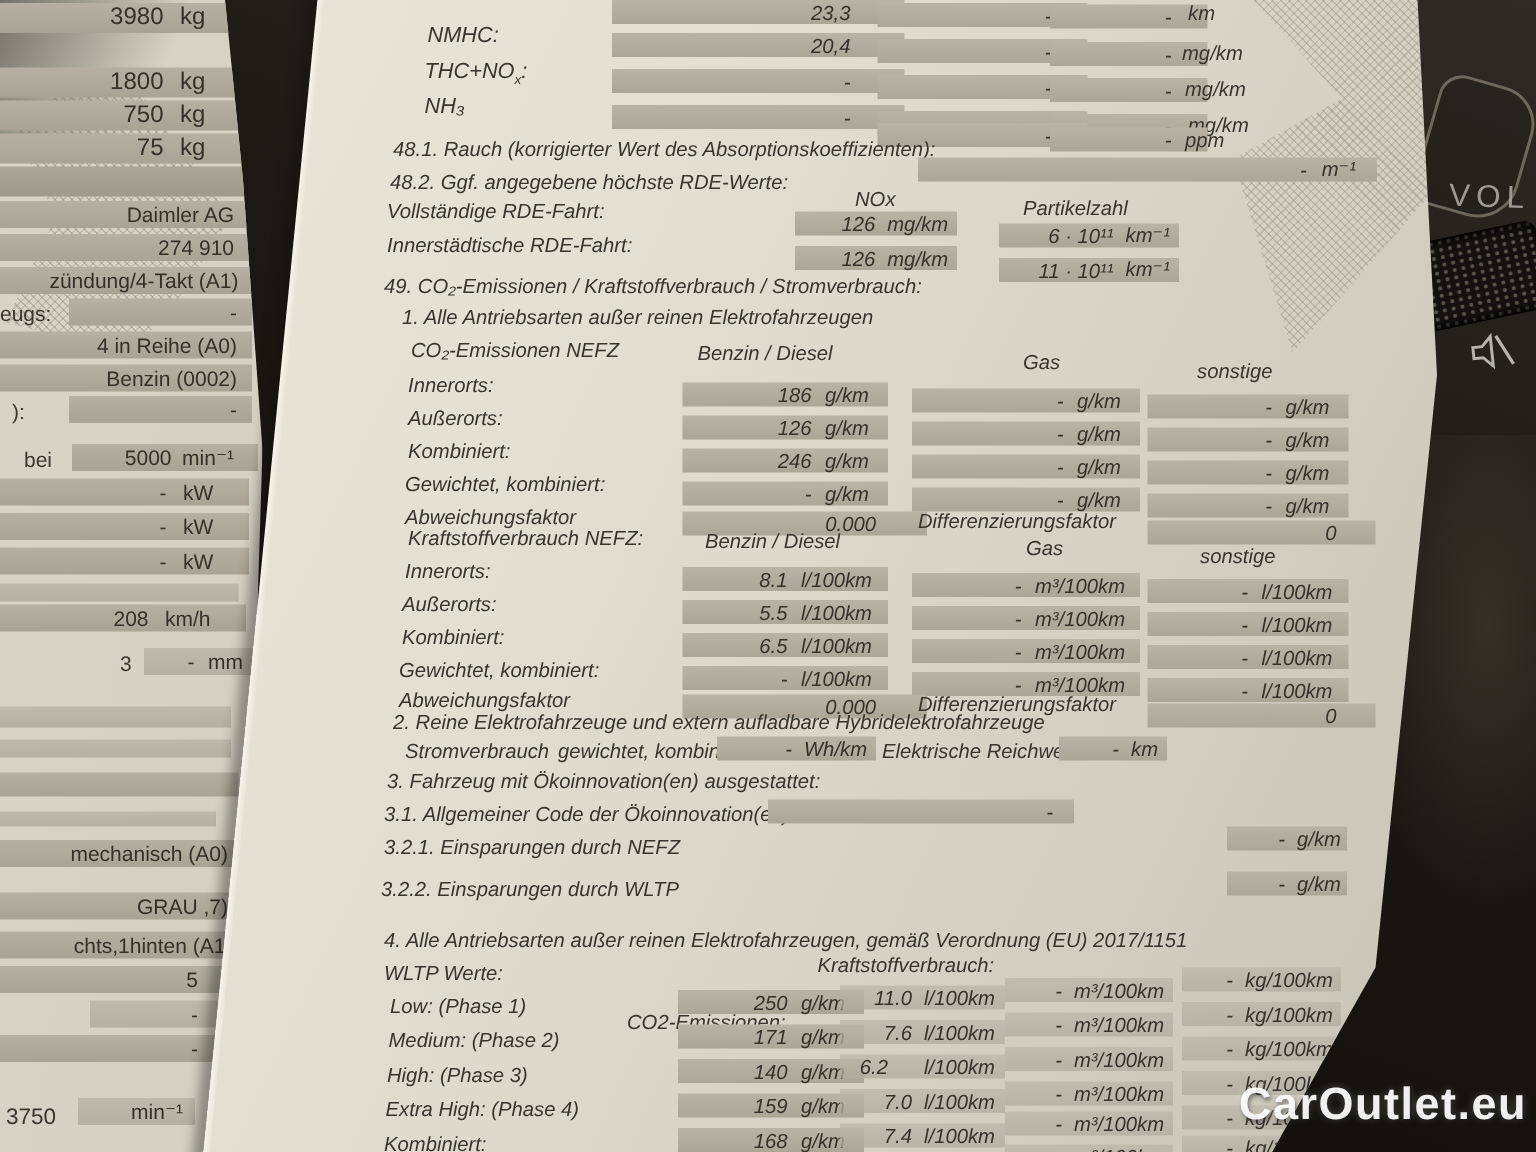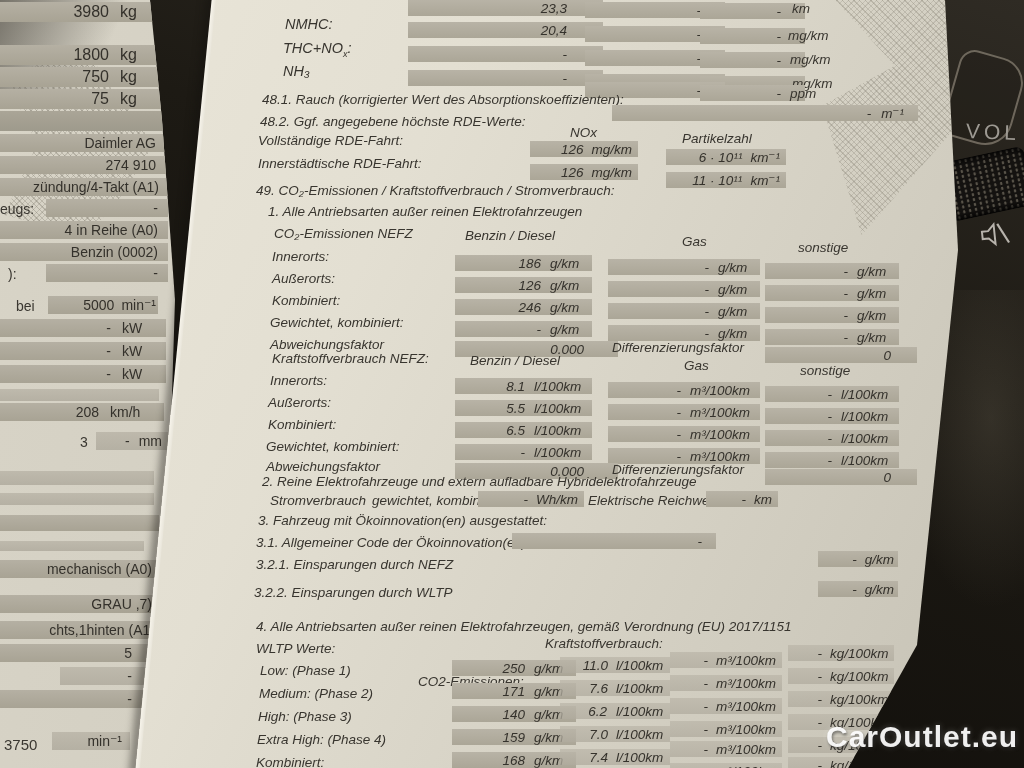--- a/index.html
+++ b/index.html
@@ -109,21 +109,21 @@
         <span class="v">4 in Reihe (A0)</span>
       </div>
     <div class="lbx" style="left:0;top:243px;width:154px">
         <span class="v">Benzin (0002)</span>
       </div>
     <div class="ll" style="left:8px;top:266px">):</div>
     <div class="lbx" style="left:46px;top:264px;width:108px">
         <span class="v">-</span>
       </div>
     <div class="ll" style="left:16px;top:298px">bei</div>
-    <div class="lbx" style="left:48px;top:296px;width:104px;gap:7px;padding-right:2px">
+    <div class="lbx" style="left:48px;top:296px;width:104px;gap:7px;padding-right:16px">
         <span class="v">5000</span>
         <span>min⁻¹</span>
       </div>
     <div class="lbx" style="left:0;top:319px;width:152px">
         <span class="v">-</span>
         <span class="u34">kW</span>
       </div>
     <div class="lbx" style="left:0;top:342px;width:152px">
         <span class="v">-</span>
         <span class="u34">kW</span>
@@ -468,21 +468,21 @@
     <div class="bx lite" style="left:788px;top:668px;width:98px;gap:8px;padding-right:4px">
         <span class="v">-</span>
         <span class="u60">kg/100km</span>
       </div>
 
     <div class="t" style="left:258px;top:709px">High: (Phase 3)</div>
     <div class="bx" style="left:452px;top:706px;width:112px">
         <span class="v">140</span>
         <span class="u34">g/km</span>
       </div>
-    <div class="bx lite" style="left:560px;top:703px;width:102px;gap:9px;padding-right:4px">
+    <div class="bx lite" style="left:560px;top:703px;width:102px;gap:24px;padding-right:4px">
         <span class="v">6.2</span>
         <span class="u50">l/100km</span>
       </div>
     <div class="bx lite" style="left:670px;top:698px;width:104px;gap:8px;padding-right:4px">
         <span class="v">-</span>
         <span class="u62">m³/100km</span>
       </div>
     <div class="bx lite" style="left:788px;top:691px;width:98px;gap:8px;padding-right:4px">
         <span class="v">-</span>
         <span class="u60">kg/100km</span>

